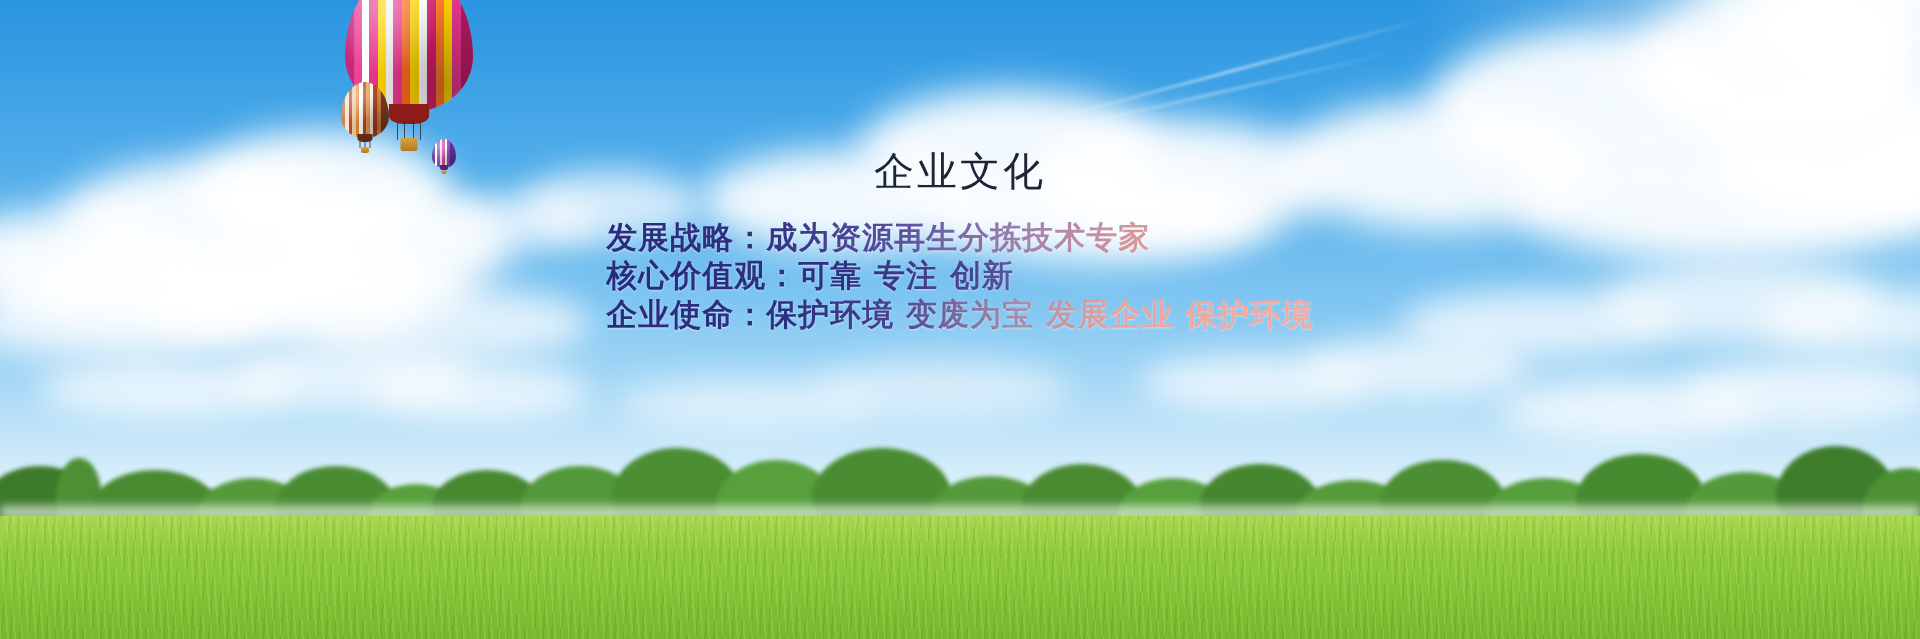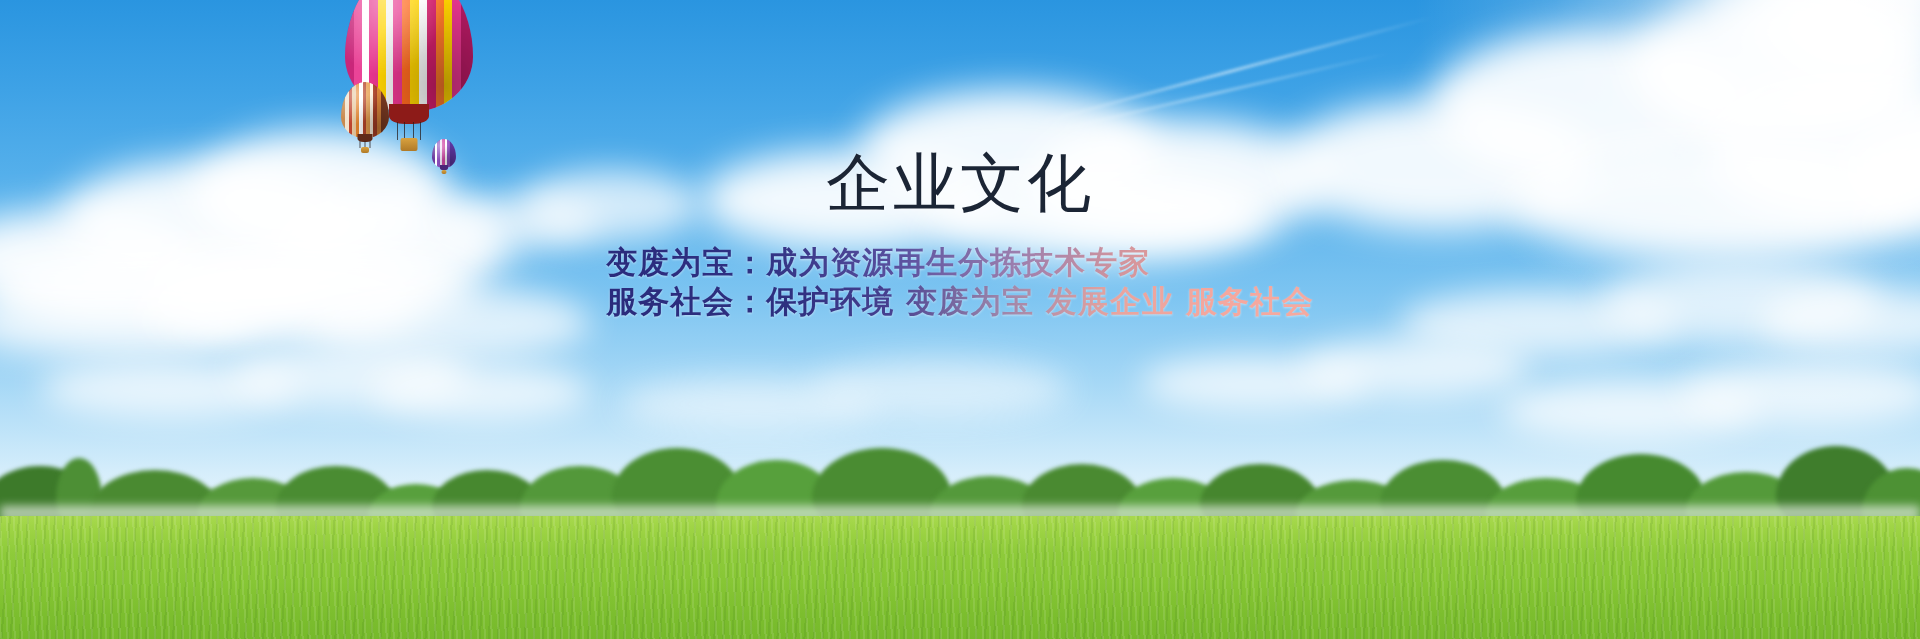--- a/index.html
+++ b/index.html
@@ -156,21 +156,21 @@
   }
 
   
   .content {
     position:absolute;
     left:0; right:0;
     top:150px;
     text-align:center;
   }
   .title-zh {
-    font-size:64px;
+    font-size:40px;
     font-weight:400;
     letter-spacing:3px;
     color:#1b2535;
     line-height:1.05;
     text-shadow:0 1px 2px rgba(255,255,255,0.55);
     font-family:"DejaVu Sans","Liberation Sans",sans-serif;
   }
   .title-en {
     font-size:25px;
     font-weight:400;
@@ -392,18 +392,19 @@
   </div>
   <div class="grass-haze"></div>
   <div class="grass">
     <div class="grass-tex"></div>
   </div>
 
   <div class="content">
     <div class="title-zh">企业文化</div>
 
     <div class="lines">
-      <div class="gline l1">变废为宝：成为资源再生分拣技术专家</div>
-      <div class="gline l3">服务社会：保护环境 变废为宝 发展企业 服务社会</div>
+      <div class="gline l1">发展战略：成为资源再生分拣技术专家</div>
+      <div class="gline l2">核心价值观：可靠 专注 创新</div>
+      <div class="gline l3">企业使命：保护环境 变废为宝 发展企业 保护环境</div>
     </div>
   </div>
 
 </div>
 
 </body></html>

